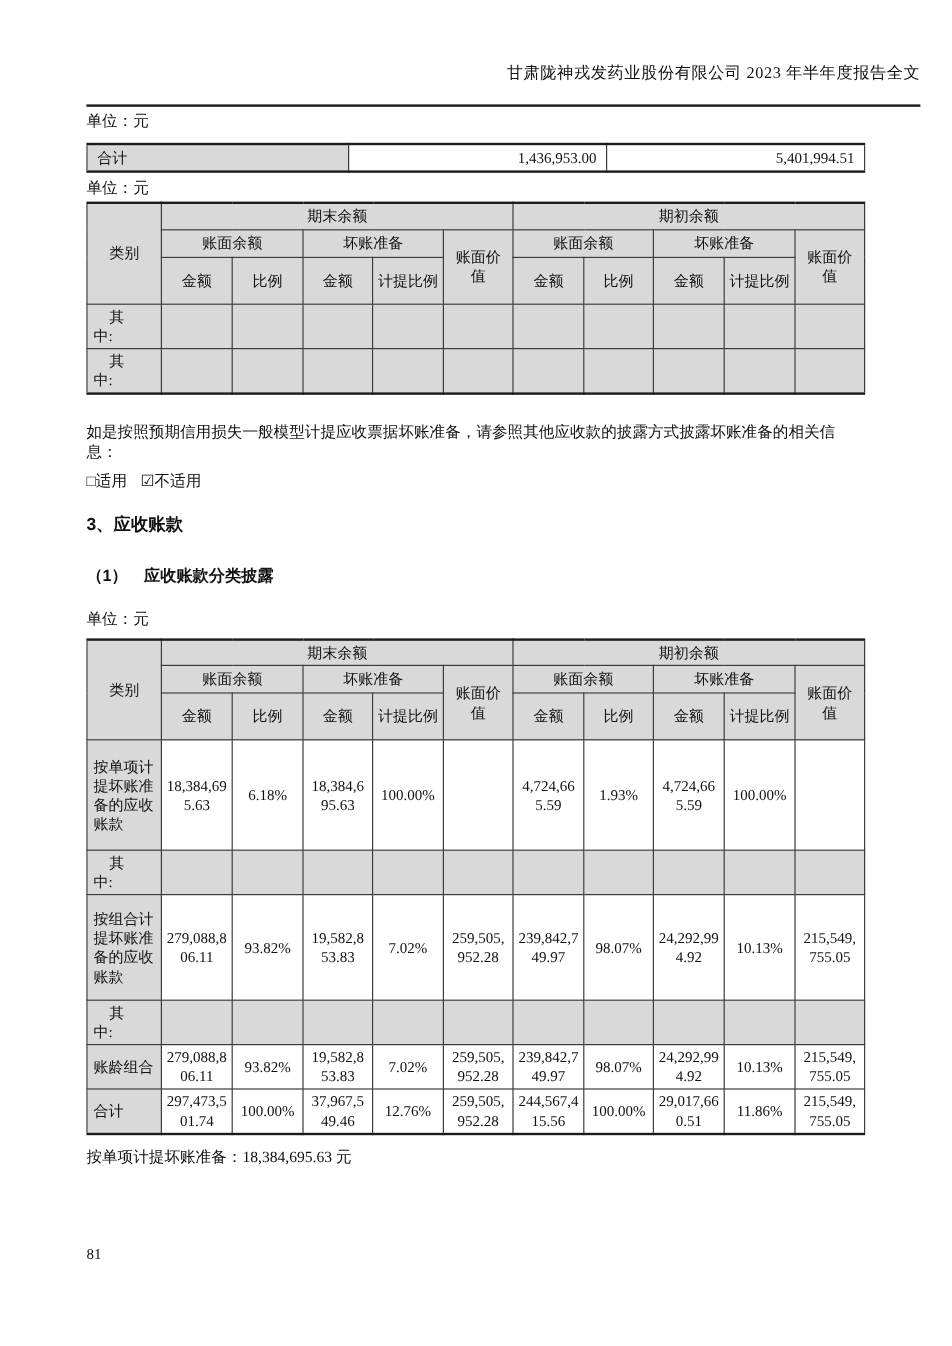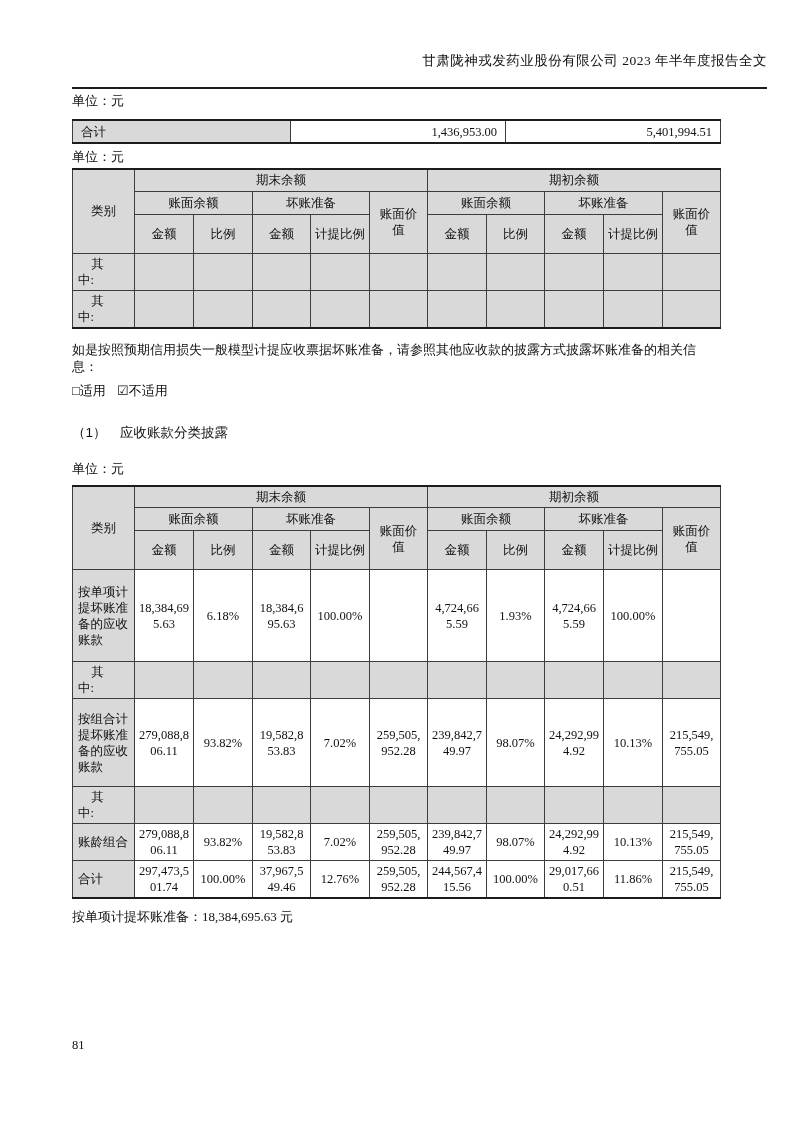--- a/index.html
+++ b/index.html
@@ -33,27 +33,27 @@
 
   tr.h22 td { height:22px; }
   tr.h23 td { height:23px; }
   tr.h39 td { height:39px; }
   tr.h30 td { height:30px; }
   tr.h31 td { height:31px; }
   tr.h32 td { height:32px; }
   tr.h92 td { height:92px; }
   tr.h93 td { height:88px; }
 
-  .note-text { margin-top:12px; line-height:17px; font-size:13px; }
+  .note-text { margin-top:22px; line-height:17px; font-size:13px; }
   .checkbox-line { margin-top:7px; font-size:13px; }
   .checkbox-line .box { margin-right:8px; }
 
   .heading { margin-top:18px; font-size:14.5px; font-weight:bold;
              font-family:"Liberation Sans","DejaVu Sans",sans-serif; }
-  .subheading { margin-top:24px; font-size:13.5px; font-weight:normal;
+  .subheading { margin-top:24px; font-size:13.5px; font-weight:bold;
                 font-family:"Liberation Sans","DejaVu Sans",sans-serif; }
 
   .footer-note { margin-top:9px; font-size:13px; }
   .page-number { position:absolute; top:1038px; left:72px; width:648px; text-align:left; font-size:12.5px; }
 </style>
 </head>
 <body>
 
 <div class="doc-header">甘肃陇神戎发药业股份有限公司 2023 年半年度报告全文</div>
 
@@ -146,20 +146,21 @@
     </tr>
   </tbody>
     </table>
 
   <div class="note-text">如是按照预期信用损失一般模型计提应收票据坏账准备，请参照其他应收款的披露方式披露坏账准备的相关信息：</div>
   <div class="checkbox-line">
     <span class="box">□适用</span>
     <span>☑不适用</span>
   </div>
 
+  <div class="heading">3、应收账款</div>
   <div class="subheading">（1）　应收账款分类披露</div>
 
   <div class="unit u3">单位：元</div>
 
   <table class="t3">
     <colgroup>
       <col style="width:62px">
         <col style="width:59px">
         <col style="width:59px">
         <col style="width:58px">

